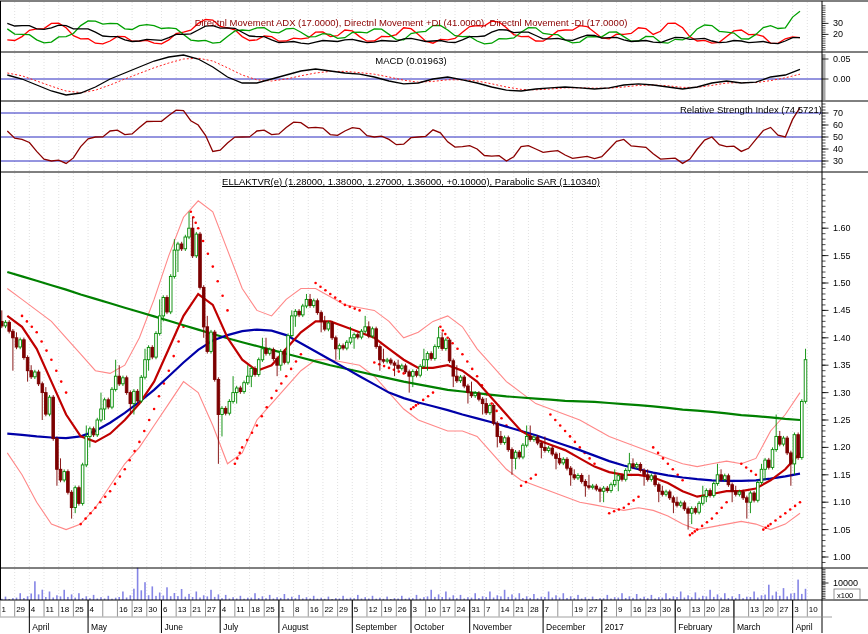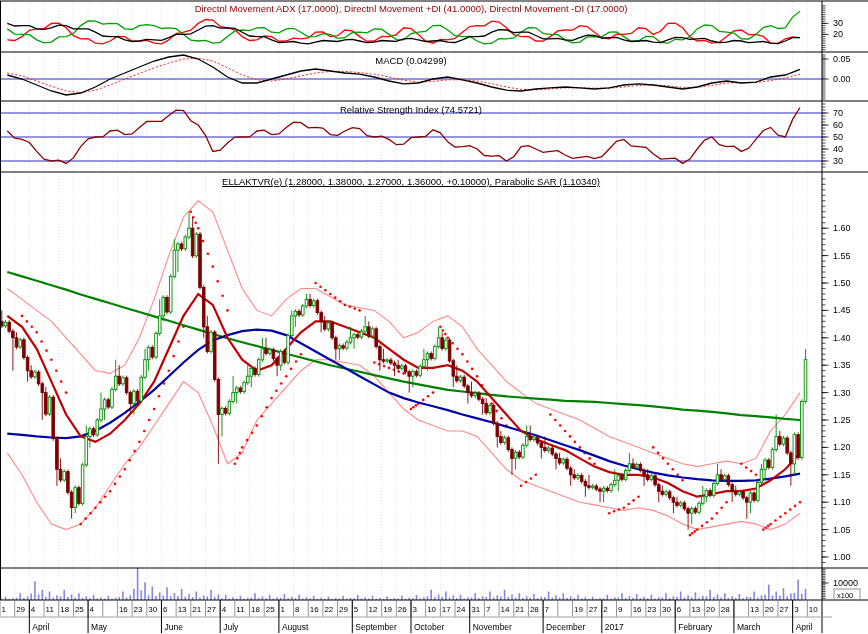--- a/index.html
+++ b/index.html
@@ -1,22 +1,22 @@
 <!DOCTYPE html>
 <html><head>
 <meta charset="utf-8">
 <style>
   html,body{margin:0;padding:0;}
   body{width:868px;height:634px;background:#ffffff;position:relative;overflow:hidden;
        font-family:"Liberation Sans",sans-serif;}
   #svgwrap{position:absolute;left:0;top:0;width:868px;height:634px;}
   .ptitle{position:absolute;left:0;width:822px;text-align:center;font-size:9.5px;color:#000;}
-  #t-adx{top:3px;color:#8b0000;}
+  #t-adx{top:17px;color:#8b0000;}
   #t-macd{top:55px;}
-  #t-rsi{top:104px;}
+  #t-rsi{top:104px;text-align:right;}
   #t-price{top:176px;text-decoration:underline;}
 </style>
 </head>
 <body>
 
 <div id="app">
   <div id="svgwrap"><svg width="868" height="634" viewBox="0 0 868 634">
         <g>
           <line x1="14.678571428571429" y1="2" x2="14.678571428571429" y2="599" stroke="#d8d8d8" stroke-width="0.8" stroke-dasharray="1,2"></line>
           <line x1="29.357142857142858" y1="2" x2="29.357142857142858" y2="599" stroke="#d8d8d8" stroke-width="0.8" stroke-dasharray="1,2"></line>
@@ -1267,16 +1267,16 @@
           <text x="604.8214285714286" y="629.5" font-size="8.5" font-family="Liberation Sans, sans-serif" fill="#000" text-anchor="start">2017</text>
           <line x1="675.2142857142858" y1="600" x2="675.2142857142858" y2="633" stroke="#000" stroke-width="1"></line>
           <text x="678.2142857142858" y="629.5" font-size="8.5" font-family="Liberation Sans, sans-serif" fill="#000" text-anchor="start">February</text>
           <line x1="733.9285714285714" y1="600" x2="733.9285714285714" y2="633" stroke="#000" stroke-width="1"></line>
           <text x="736.9285714285714" y="629.5" font-size="8.5" font-family="Liberation Sans, sans-serif" fill="#000" text-anchor="start">March</text>
           <line x1="792.6428571428571" y1="600" x2="792.6428571428571" y2="633" stroke="#000" stroke-width="1"></line>
           <text x="795.6428571428571" y="629.5" font-size="8.5" font-family="Liberation Sans, sans-serif" fill="#000" text-anchor="start">April</text>
         </g>
       </svg></div>
   <div class="ptitle" id="t-adx">Directnl Movement ADX (17.0000), Directnl Movement +DI (41.0000), Directnl Movement -DI (17.0000)</div>
-  <div class="ptitle" id="t-macd">MACD (0.04299)</div>
+  <div class="ptitle" id="t-macd">MACD (0.01963)</div>
   <div class="ptitle" id="t-rsi">Relative Strength Index (74.5721)</div>
   <div class="ptitle" id="t-price">ELLAKTVR(e) (1.28000, 1.38000, 1.27000, 1.36000, +0.10000), Parabolic SAR (1.10340)</div>
 </div>
 
 </body></html>

